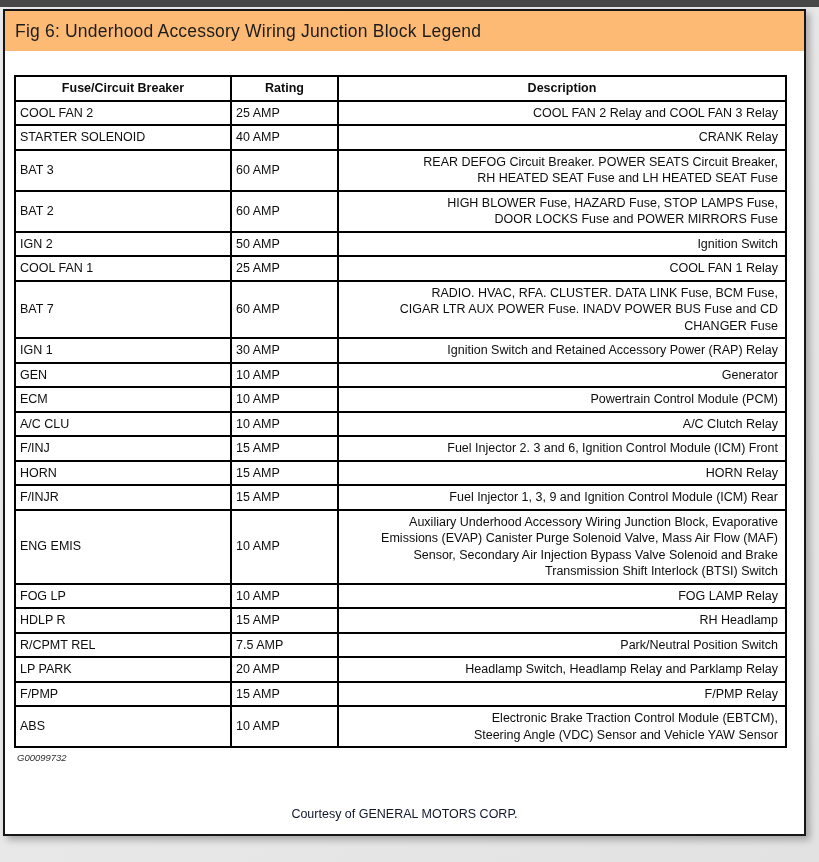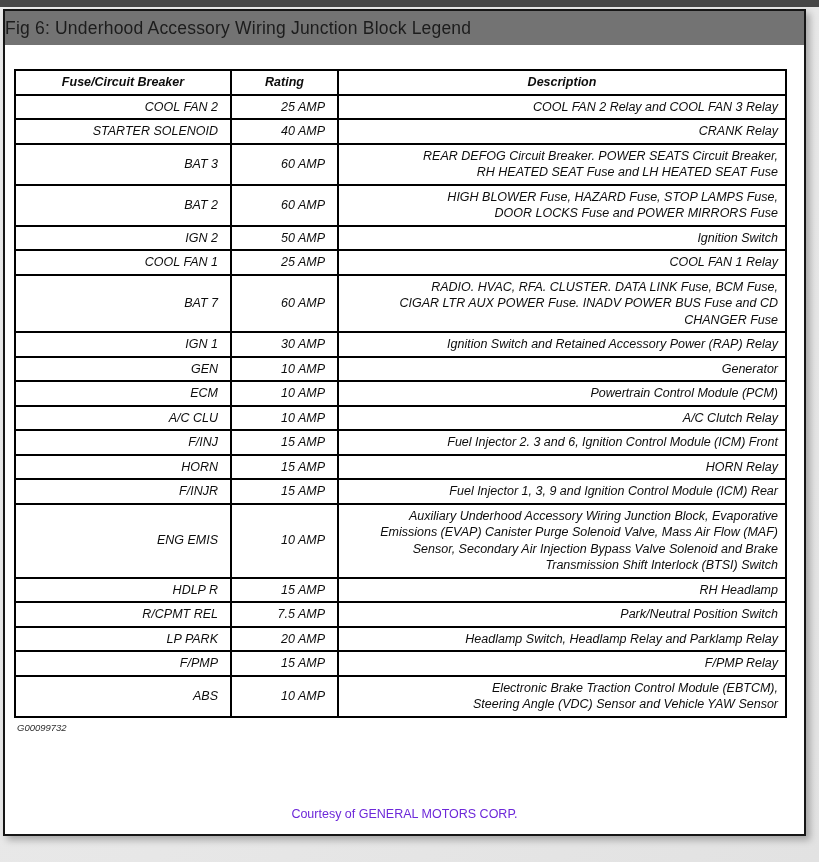--- a/index.html
+++ b/index.html
@@ -26,78 +26,77 @@
     left: 3px;
     top: 9px;
     width: 803px;
     height: 827px;
     box-sizing: border-box;
     background: #ffffff;
     border: 2px solid #161616;
     box-shadow: 4px 4px 7px rgba(0,0,0,0.28);
   }
   .title-bar {
-    height: 34px;
-    background: #737373;
+    height: 40px;
+    background: #fdba74;
     display: flex;
     align-items: center;
-    padding: 0 0;
+    padding: 0 10px;
     font-size: 17.5px;
     color: #1c1c1c;
     letter-spacing: 0.2px;
   }
   .table-wrap {
     margin: 24px 0 0 9px;
   }
   table.fuse-table {
     border-collapse: collapse;
     width: 771px;
     table-layout: fixed;
-    font-style: italic;
   }
   table.fuse-table col.c1 { width: 216px; }
   table.fuse-table col.c2 { width: 107px; }
   table.fuse-table col.c3 { width: 448px; }
   table.fuse-table th,
   table.fuse-table td {
     border: 2px solid #000000;
     font-size: 12.5px;
     line-height: 16.5px;
     color: #0d0d0d;
     vertical-align: middle;
     box-sizing: border-box;
   }
   table.fuse-table th {
     font-weight: bold;
     text-align: center;
     padding: 3px 4px;
   }
   td.cell-center {
-    text-align: right;
-    padding: 3px 12px;
+    text-align: left;
+    padding: 3px 4px;
   }
   td.cell-desc {
     text-align: right;
     padding: 3px 7px;
     white-space: pre-line;
   }
   .figure-id {
     font-size: 9.5px;
     color: #2d2d2d;
     margin: 4px 0 0 3px;
     font-style: italic;
   }
   .courtesy {
     position: absolute;
     bottom: 13px;
     left: 0;
     width: 100%;
     text-align: center;
     font-size: 12.5px;
-    color: #6d28d9;
+    color: #0f172a;
   }
 </style>
 </head>
 <body>
 
 <div class="top-bar"></div>
 
 <div class="sheet">
   <div class="title-bar">
     <span>Fig 6: Underhood Accessory Wiring Junction Block Legend</span>
@@ -194,20 +193,25 @@
           </tr>
           <tr>
             <td class="cell-center">ENG EMIS</td>
             <td class="cell-center">10 AMP</td>
             <td class="cell-desc">Auxiliary Underhood Accessory Wiring Junction Block, Evaporative
 Emissions (EVAP) Canister Purge Solenoid Valve, Mass Air Flow (MAF)
 Sensor, Secondary Air Injection Bypass Valve Solenoid and Brake
 Transmission Shift Interlock (BTSI) Switch</td>
           </tr>
           <tr>
+            <td class="cell-center">FOG LP</td>
+            <td class="cell-center">10 AMP</td>
+            <td class="cell-desc">FOG LAMP Relay</td>
+          </tr>
+          <tr>
             <td class="cell-center">HDLP R</td>
             <td class="cell-center">15 AMP</td>
             <td class="cell-desc">RH Headlamp</td>
           </tr>
           <tr>
             <td class="cell-center">R/CPMT REL</td>
             <td class="cell-center">7.5 AMP</td>
             <td class="cell-desc">Park/Neutral Position Switch</td>
           </tr>
           <tr>

